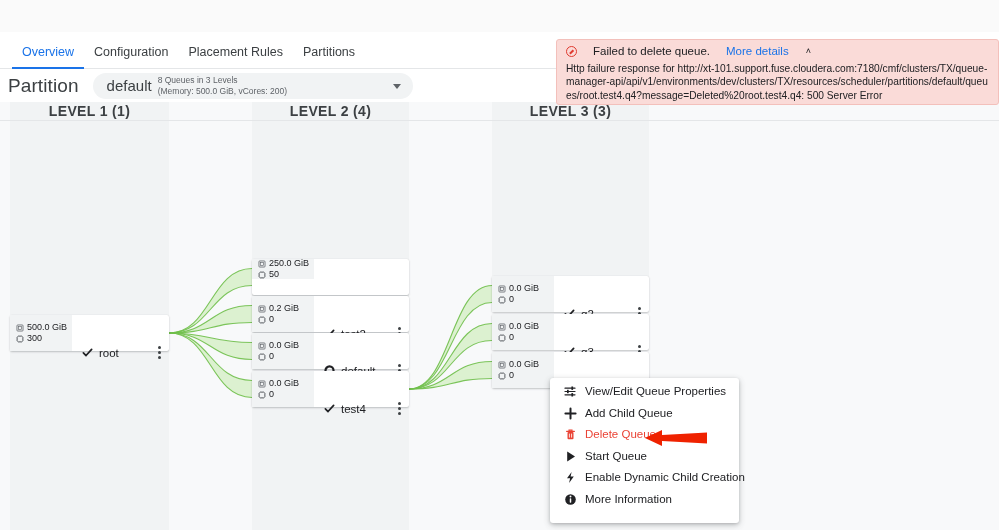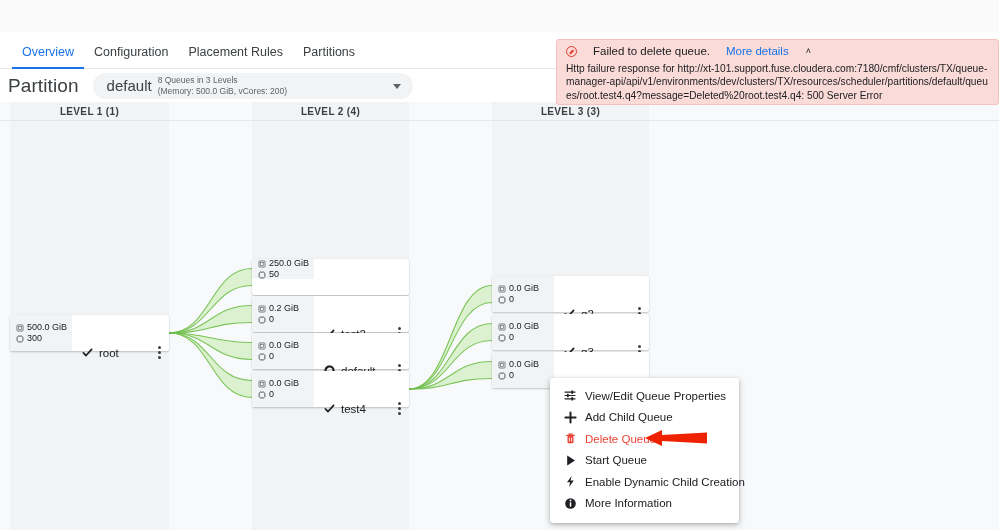--- a/index.html
+++ b/index.html
@@ -70,21 +70,21 @@
   .err-body {
     margin-top:4px; font-size:10.2px; color:#202124; line-height:1.33;
     word-break:break-all;
   }
 
   
   .canvas { position:absolute; left:0; top:102px; width:999px; height:428px; background:#f8f9fa; overflow:hidden; }
   .lvlhdr {
     position:absolute; top:0; height:18px; background:#f1f3f4;
     display:flex; align-items:center; justify-content:center;
-    font-size:10px; font-weight:700; color:#3c4043; letter-spacing:.35px;
+    font-size:14px; font-weight:700; color:#3c4043; letter-spacing:.35px;
   }
   .lvlband { position:absolute; background:#f1f3f4; }
 
   .hrule { position:absolute; left:0; top:18px; width:999px; height:1px; background:#e4e6e8; }
 
   
   .node {
     position:absolute; height:36px; display:flex; align-items:stretch;
     background:#fff; border-radius:2px;
     box-shadow:0 1px 2px rgba(60,64,67,.28), 0 0 1px rgba(60,64,67,.12);
@@ -109,21 +109,21 @@
   svg.edges { position:absolute; left:0; top:0; width:999px; height:428px; z-index:5; pointer-events:none; }
 
   
   .ctxmenu {
     position:absolute; left:550px; top:378px; width:189px;
     background:#fff; border-radius:3px;
     box-shadow:0 2px 6px rgba(60,64,67,.30), 0 1px 3px rgba(60,64,67,.18);
     padding:7px 0 9px 0; z-index:60;
   }
   .ctxitem {
-    display:flex; align-items:center; height:21.5px; padding:0 10px 0 14px;
+    display:flex; align-items:flex-start; height:21.5px; padding:0 10px 0 14px;
     font-size:11.5px; color:#202124; cursor:pointer; white-space:nowrap;
   }
   .ctxitem.danger { color:#ea4335; }
   .ctxico { width:13px; height:13px; flex:0 0 auto; margin-right:8px; display:flex; align-items:center; justify-content:center; }
 
   .arrow-ann { position:absolute; left:645px; top:427px; z-index:70; }
 </style>
 </head>
 <body>
 

